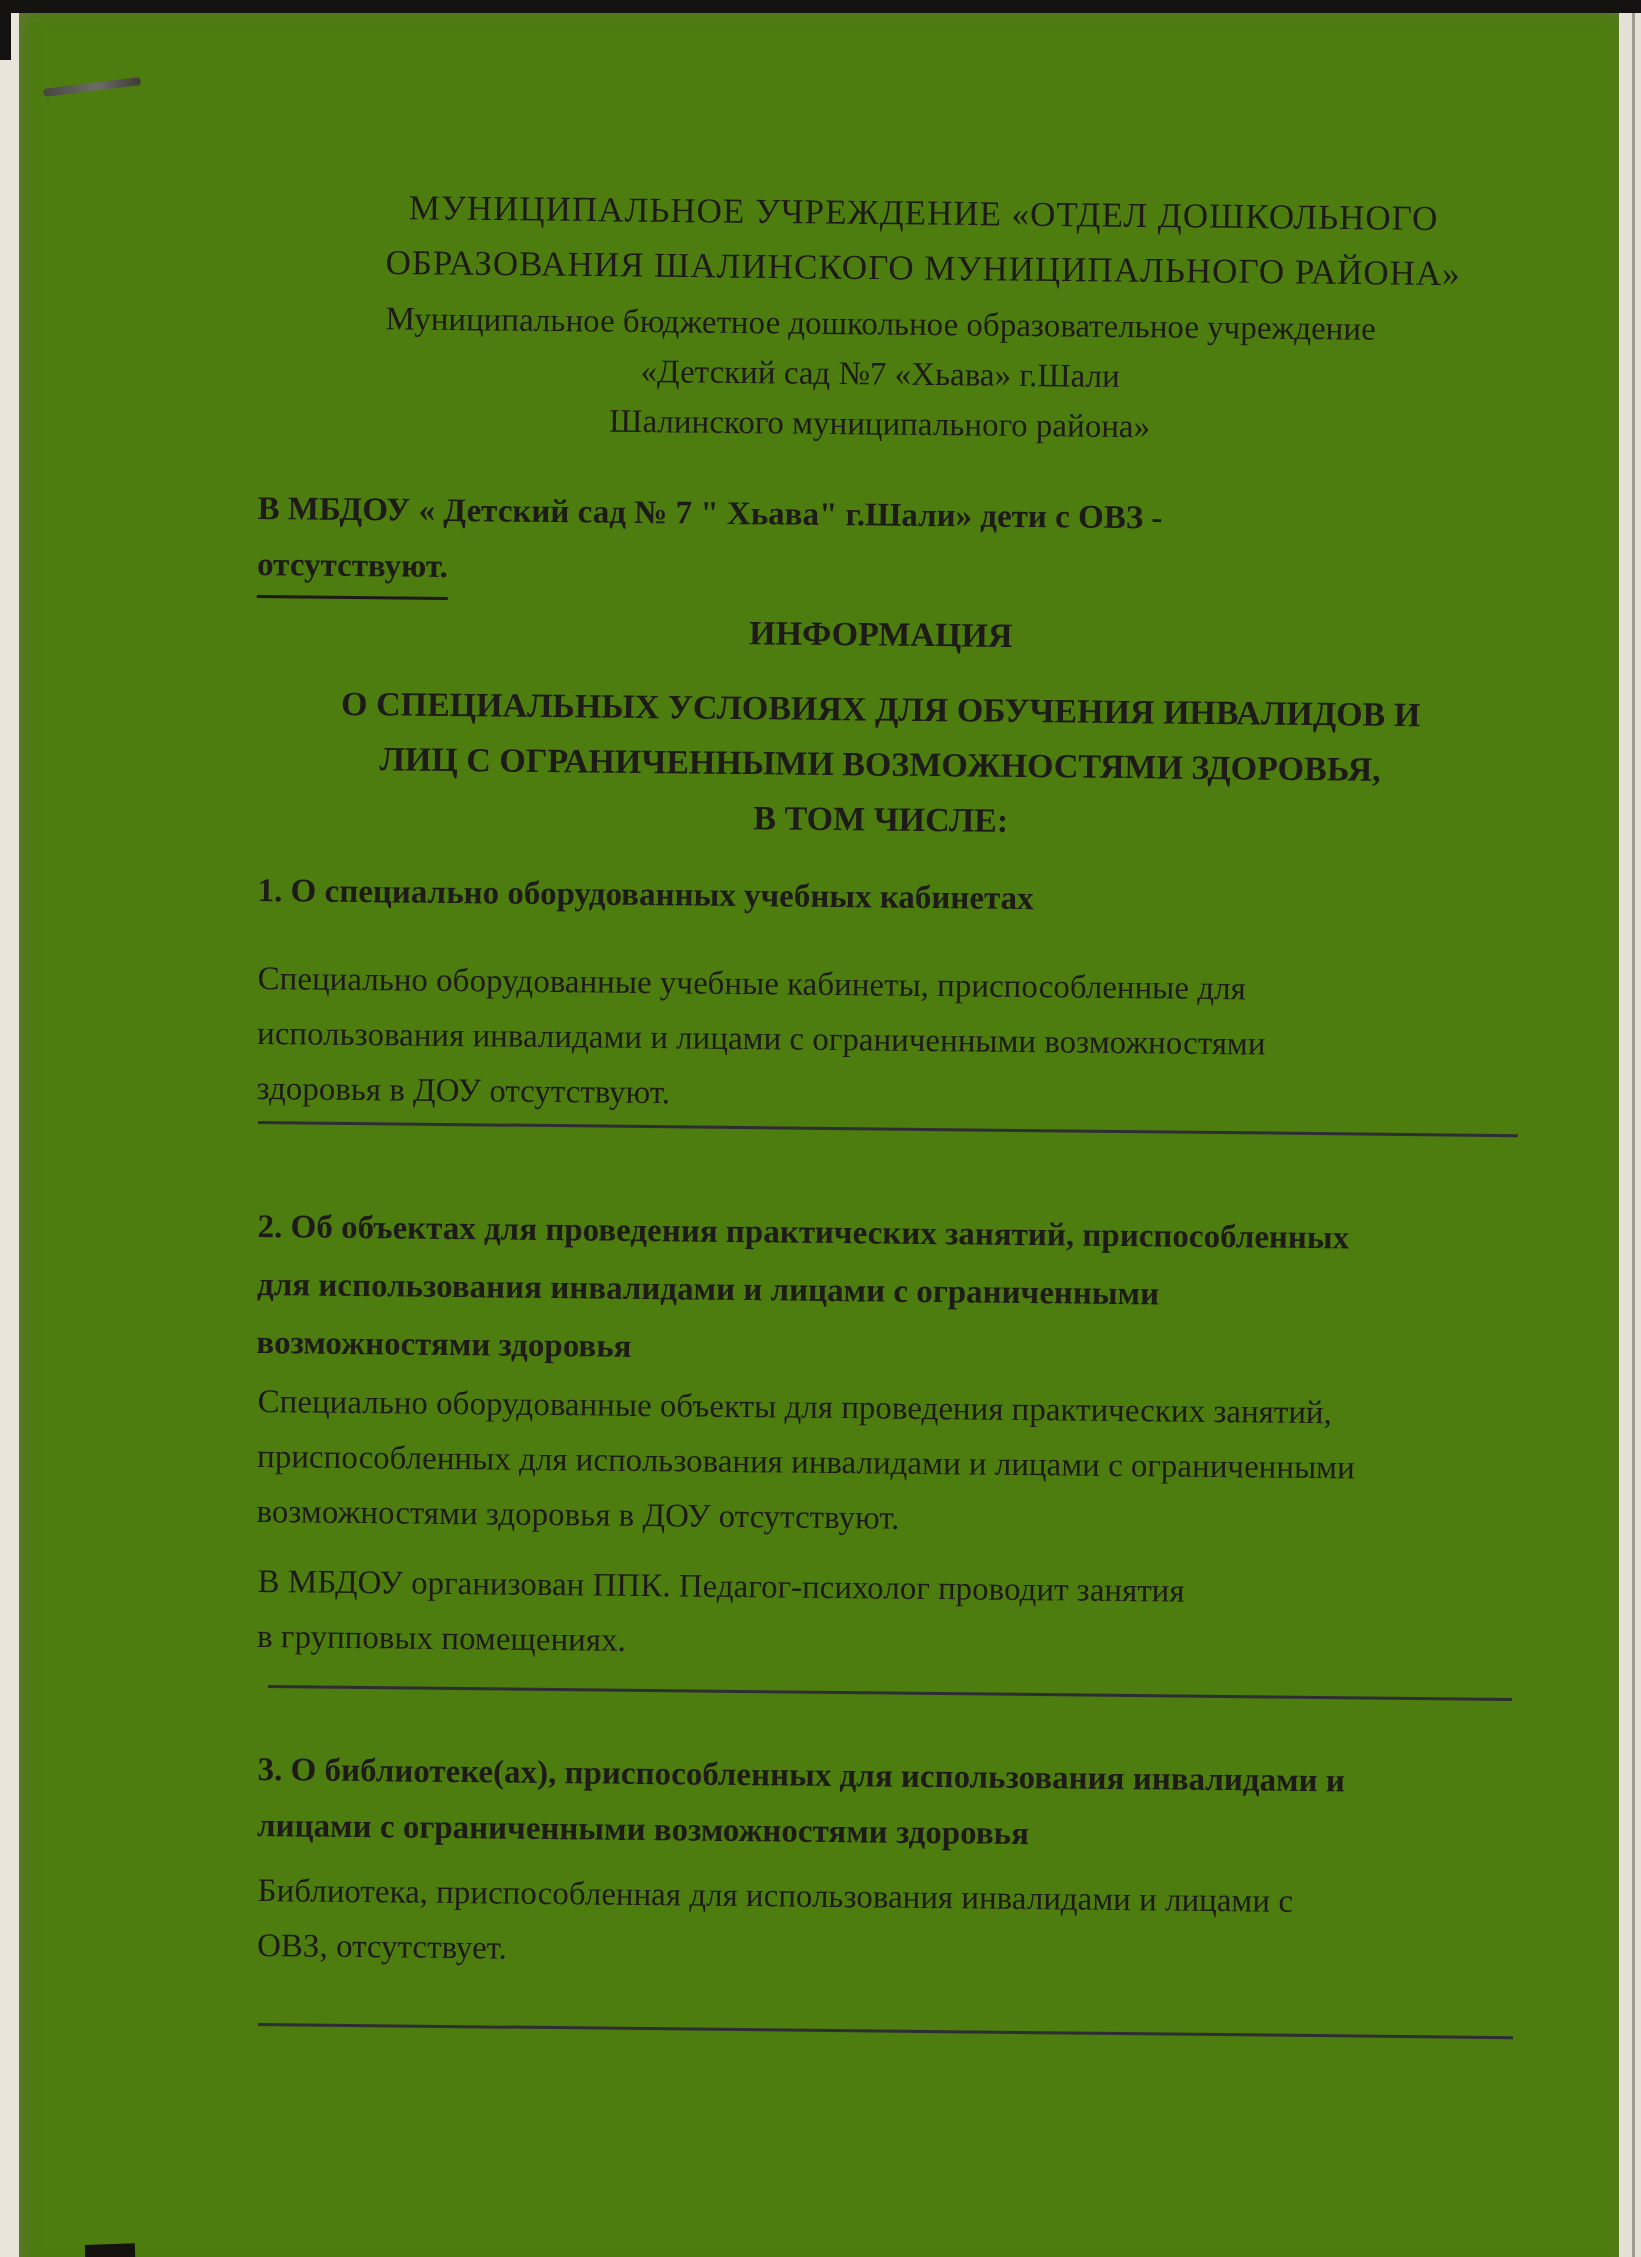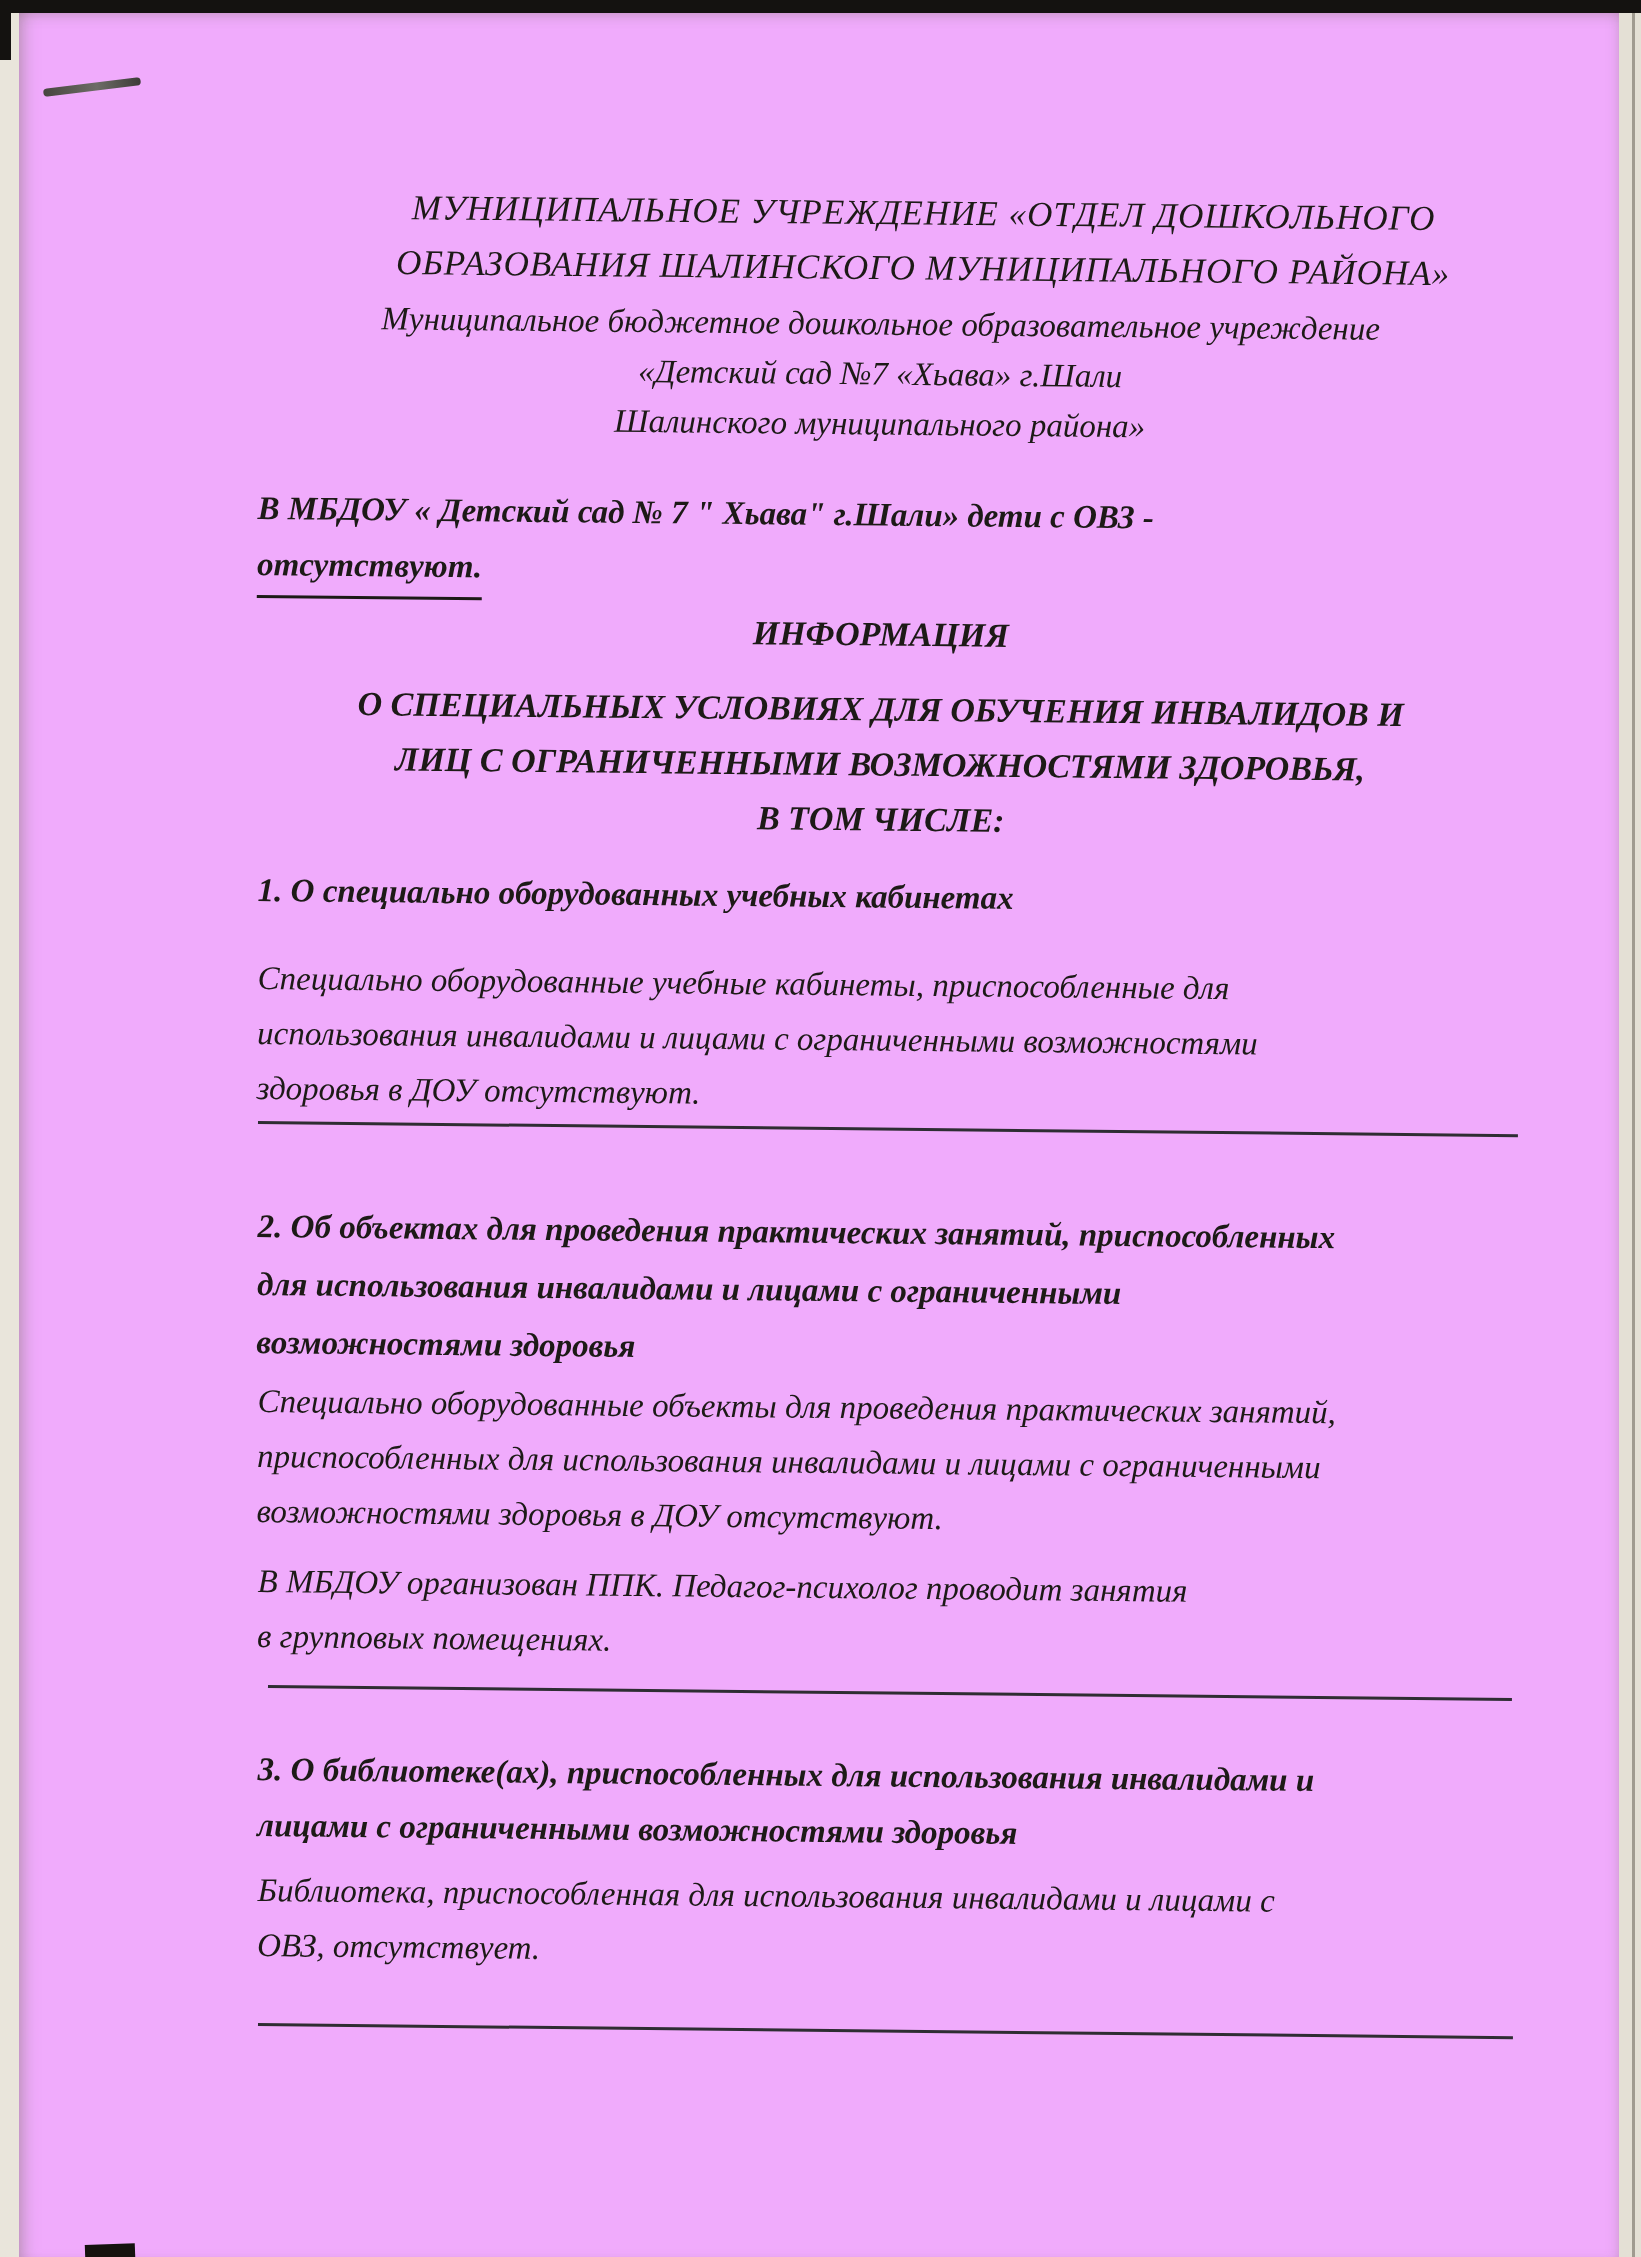--- a/index.html
+++ b/index.html
@@ -6,25 +6,24 @@
   body{
     width:1641px;height:2257px;position:relative;overflow:hidden;
     background:#e9e5db;
     font-family:"Liberation Serif","DejaVu Serif",serif;
   }
   .top-band{position:absolute;top:0;left:0;width:1641px;height:12.6px;background:#141210;}
   .left-chip{position:absolute;top:0;left:0;width:10.6px;height:60px;background:#141210;}
   .right-strip{position:absolute;top:12.6px;right:0;width:22px;height:2245px;background:#e4e0d5;}
   .right-line{position:absolute;top:0;right:5.8px;width:2.9px;height:100%;background:#a09b90;}
   .paper{
-    position:absolute;left:19.3px;top:12.6px;width:1601px;height:2245px;background:#f0abfc;
+    position:absolute;left:19.3px;top:12.6px;width:1601px;height:2245px;background:#4d7c0f;
     box-shadow:inset 13.5px 0 17.4px -11.6px rgba(120,115,100,.55),
                inset -9.7px 0 13.5px -9.7px rgba(120,115,100,.35),
                inset 0 11.6px 13.5px -9.7px rgba(120,115,100,.30);
-    font-style:italic;
   }
   .staple{
     position:absolute;left:24px;top:70px;width:98px;height:7.7px;border-radius:3.9px;
     background:linear-gradient(90deg,#47453f,#6d6c66 55%,#3c3b37);
     transform:rotate(-7deg);
   }
   .corner-mark{position:absolute;left:66px;bottom:0;width:50px;height:13.5px;background:#15130f;transform:rotate(-2deg);}
   .tilt{transform:rotate(0.6deg);transform-origin:0 0;}
   .block{position:absolute;color:#1d1a17;}
   .center{text-align:center;}

